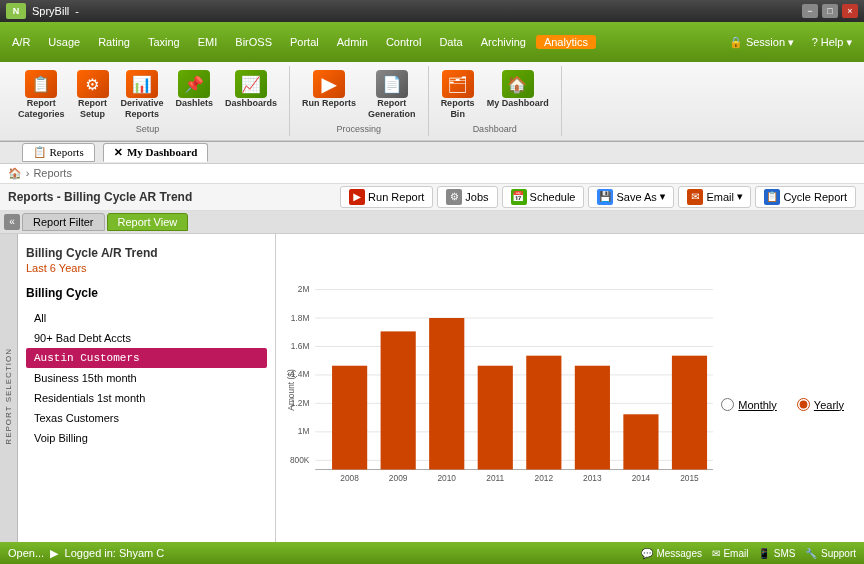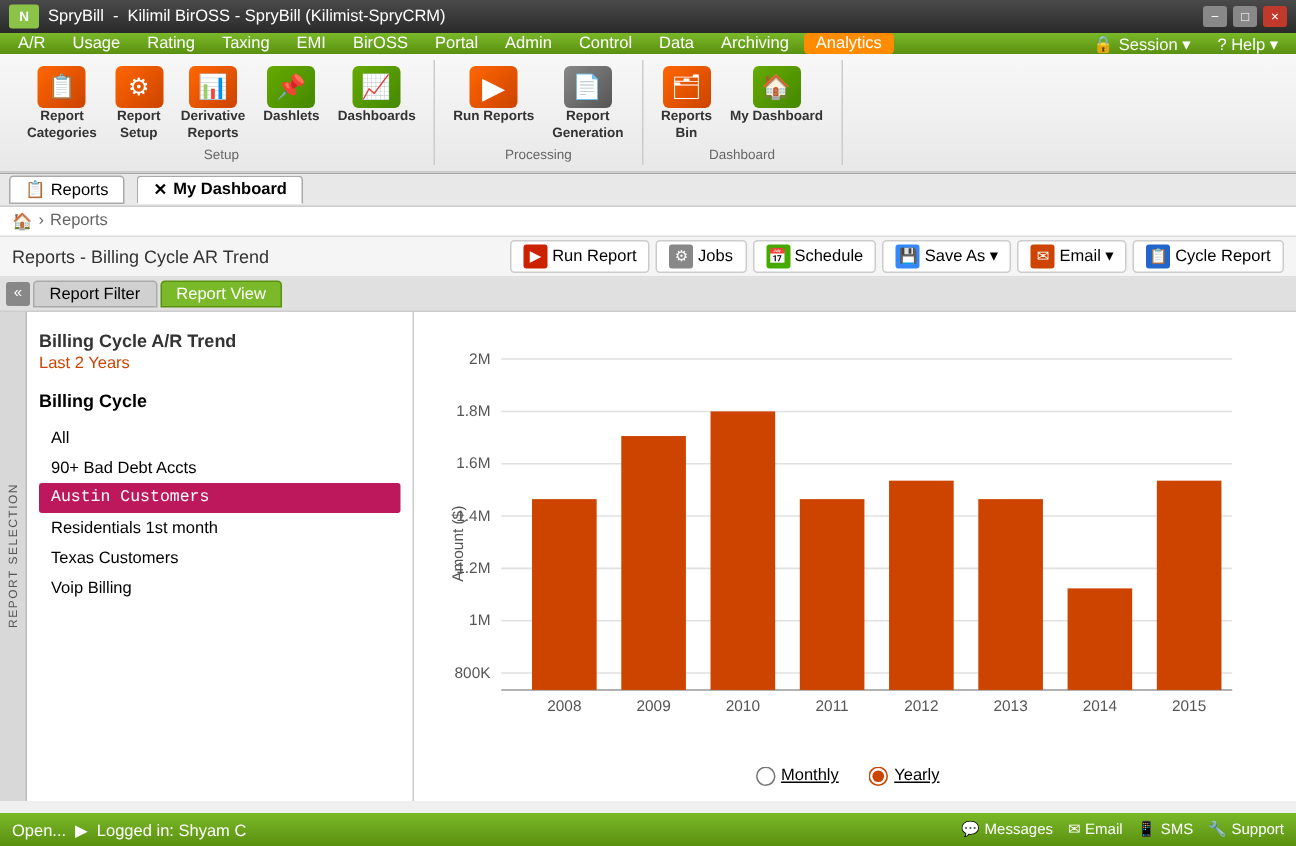--- a/index.html
+++ b/index.html
@@ -9,45 +9,45 @@
     #title-bar { background: linear-gradient(to bottom, #4a4a4a, #2a2a2a); color: #fff; height: 22px; display: flex; align-items: center; justify-content: space-between; padding: 0 6px; font-size: 11px; }
     #title-bar-left { display: flex; align-items: center; gap: 6px; }
     #title-bar-logo { width: 20px; height: 16px; background: #8bc34a; border-radius: 2px; display: flex; align-items: center; justify-content: center; font-size: 9px; font-weight: bold; color: #fff; }
     #title-bar-controls { display: flex; gap: 4px; }
     .title-btn { width: 16px; height: 14px; background: #666; border-radius: 2px; display: flex; align-items: center; justify-content: center; font-size: 9px; color: #fff; cursor: pointer; }
     .title-btn.close { background: #c0392b; }
     .title-btn.max { background: #888; }
     .title-btn.min { background: #888; }
 
     
-    #menu-bar { background: linear-gradient(to bottom, #7ab929, #5a9010); height: 14px; display: flex; align-items: center; padding: 0 4px; gap: 2px; }
+    #menu-bar { background: linear-gradient(to bottom, #7ab929, #5a9010); height: 40px; display: flex; align-items: center; padding: 0 4px; gap: 2px; }
     .menu-item { color: #fff; font-size: 11px; padding: 2px 8px; cursor: pointer; border-radius: 2px; }
     .menu-item.highlighted { background: #ff8c00; border-radius: 3px; padding: 1px 8px; }
 
     
     #ribbon { background: linear-gradient(to bottom, #f5f5f5, #e0e0e0); border-bottom: 1px solid #aaa; }
     #ribbon-content { display: flex; padding: 4px; gap: 2px; align-items: flex-start; }
     .ribbon-group { display: flex; flex-direction: column; align-items: center; border-right: 1px solid #ccc; padding: 2px 8px; min-width: 60px; }
     .ribbon-group-label { font-size: 9px; color: #666; margin-top: 2px; text-align: center; }
     .ribbon-buttons { display: flex; gap: 4px; }
     .ribbon-btn { display: flex; flex-direction: column; align-items: center; cursor: pointer; padding: 2px 4px; border-radius: 3px; min-width: 40px; }
     .ribbon-btn-icon { width: 32px; height: 28px; border-radius: 3px; display: flex; align-items: center; justify-content: center; font-size: 16px; }
     .ribbon-btn-label { font-size: 9px; text-align: center; color: #333; line-height: 1.2; font-weight: bold; }
     .icon-orange { background: linear-gradient(135deg, #ff6600, #cc4400); color: #fff; border-radius: 4px; }
     .icon-green { background: linear-gradient(135deg, #66aa00, #448800); color: #fff; border-radius: 4px; }
     .icon-gray { background: linear-gradient(135deg, #888, #555); color: #fff; border-radius: 4px; }
 
     
-    #toolbar { background: #e8e8e8; border-bottom: 1px solid #ccc; height: 22px; display: flex; align-items: center; padding: 0 6px; gap: 8px; }
+    #toolbar { background: #e8e8e8; border-bottom: 1px solid #ccc; height: 22px; display: flex; align-items: center; padding: 0 22px; gap: 8px; font-family: Liberation Serif, serif; }
     .tab-btn { background: #fff; border: 1px solid #aaa; padding: 2px 10px; font-size: 11px; cursor: pointer; border-radius: 3px 3px 0 0; display: flex; align-items: center; gap: 4px; }
     .tab-btn.active { background: #fff; border-bottom: 1px solid #fff; font-weight: bold; }
 
     
     #action-toolbar { background: #f5f5f5; border-bottom: 1px solid #ddd; display: flex; align-items: center; padding: 2px 8px; gap: 4px; }
-    #report-title-bar { flex: 1; font-weight: normal; font-size: 12px; color: #333; }
+    #report-title-bar { flex: 1; font-weight: bold; font-size: 12px; color: #333; }
     .action-btn { display: flex; align-items: center; gap: 3px; padding: 2px 8px; border: 1px solid #ccc; border-radius: 3px; background: #fff; cursor: pointer; font-size: 11px; }
     .action-btn-icon { width: 16px; height: 16px; border-radius: 2px; display: flex; align-items: center; justify-content: center; color: #fff; font-size: 10px; }
     .btn-run { background: #cc2200; }
     .btn-jobs { background: #888; }
     .btn-schedule { background: #44aa00; }
     .btn-save { background: #3388ff; }
     .btn-email { background: #cc4400; }
     .btn-sample { background: #2266cc; }
 
     
@@ -79,33 +79,32 @@
     .chart-subtitle { color: #cc4400; font-size: 11px; margin-bottom: 12px; }
     .bar-chart-svg { display: block; }
 
     
     .radio-group { display: flex; justify-content: center; gap: 20px; margin-top: 10px; text-decoration: underline; }
     .radio-label { display: flex; align-items: center; gap: 4px; font-size: 11px; cursor: pointer; }
     .radio-input { accent-color: #cc4400; }
 
     
     #status-bar { background: linear-gradient(to bottom, #7ab929, #5a9010); height: 22px; display: flex; align-items: center; justify-content: space-between; padding: 0 8px; color: #fff; font-size: 11px; position: absolute; bottom: 0; width: 864px; }
-    .status-left { display: flex; align-items: flex-end; gap: 6px; }
+    .status-left { display: flex; align-items: center; gap: 6px; }
     .status-right { display: flex; align-items: center; gap: 10px; }
     .status-item { display: flex; align-items: center; gap: 3px; font-size: 10px; }
   </style>
 </head>
 <body>
 
 <div id="title-bar">
   <div id="title-bar-left">
     <div id="title-bar-logo">N</div>
     <span>SpryBill</span>
     <span> - </span>
-    <span>Kilimil BirOSS - SpryBill (Kilimist-SpryCRM)</span>
   </div>
   <div id="title-bar-controls">
     <div class="title-btn min">−</div>
     <div class="title-btn max">□</div>
     <div class="title-btn close">×</div>
   </div>
 </div>
 
 <div id="menu-bar">
   <span class="menu-item">A/R</span>
@@ -241,33 +240,34 @@
 </div>
 
 <div id="content-area" style="display:flex; height: 326px; background:#fff;">
 
   <div id="report-sidebar" style="width:18px; background:#d8d8d8; border-right:1px solid #bbb; display:flex; align-items:center; justify-content:center;">
     <span id="report-sidebar-label" style="writing-mode:vertical-rl; transform:rotate(180deg); font-size:8px; color:#555; letter-spacing:1px;">REPORT SELECTION</span>
   </div>
 
   <div id="left-panel" style="width:258px; border-right:1px solid #ccc; padding:12px 8px; overflow-y:auto; background:#fff;">
     <div class="chart-title">Billing Cycle A/R Trend</div>
-    <div class="chart-subtitle">Last 2 Years</div>
+    <div class="chart-subtitle">Last 6 Years</div>
     <div class="billing-cycle-title">Billing Cycle</div>
     <div id="filter-list">
       <div class="filter-item">All</div>
       <div class="filter-item">90+ Bad Debt Accts</div>
       <div class="filter-item selected">Austin Customers</div>
+      <div class="filter-item">Business 15th month</div>
       <div class="filter-item">Residentials 1st month</div>
       <div class="filter-item">Texas Customers</div>
       <div class="filter-item">Voip Billing</div>
     </div>
   </div>
 
-  <div id="chart-area" style="flex:1; padding:16px 20px 10px 10px; background:#fff; display:flex; flex-direction:column;">
+  <div id="chart-area" style="flex:1; padding:16px 20px 10px 10px; background:#fff; display:flex; flex-direction:row;">
 
     <svg class="bar-chart-svg" width="100%" height="280" viewBox="0 0 520 270" xmlns="http://www.w3.org/2000/svg">
 
       <text x="28" y="18" font-size="10" text-anchor="end" fill="#555">2M</text>
       <text x="28" y="52" font-size="10" text-anchor="end" fill="#555">1.8M</text>
       <text x="28" y="86" font-size="10" text-anchor="end" fill="#555">1.6M</text>
       <text x="28" y="120" font-size="10" text-anchor="end" fill="#555">1.4M</text>
       <text x="28" y="154" font-size="10" text-anchor="end" fill="#555">1.2M</text>
       <text x="28" y="188" font-size="10" text-anchor="end" fill="#555">1M</text>
       <text x="28" y="222" font-size="10" text-anchor="end" fill="#555">800K</text>

